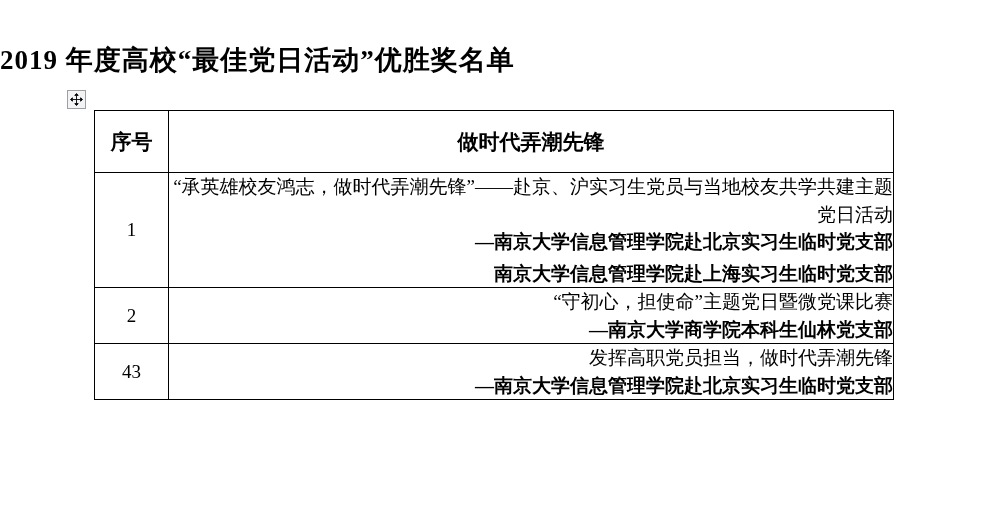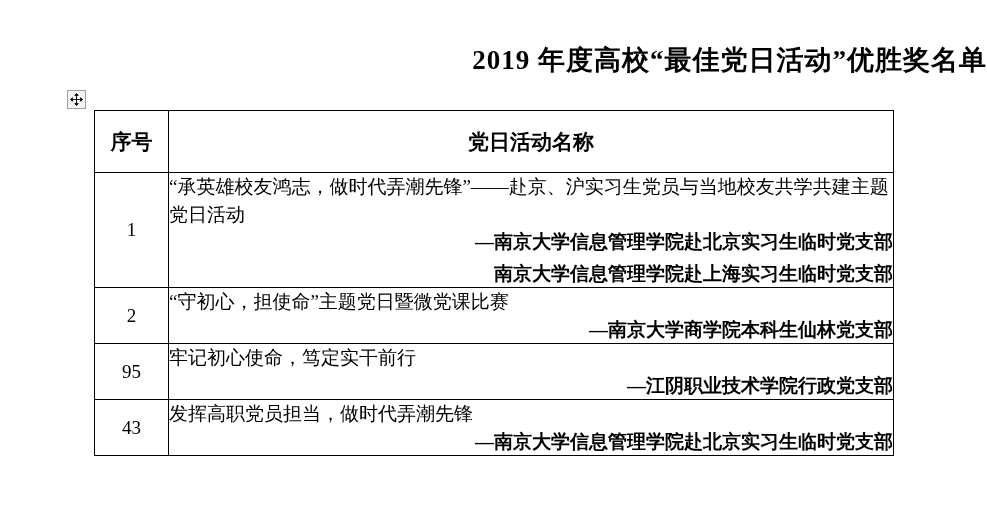--- a/index.html
+++ b/index.html
@@ -14,21 +14,21 @@
     color: #000000;
     overflow: hidden;
     position: relative;
   }
   .page {
     position: relative;
     width: 987px;
     height: 521px;
   }
   .doc-title {
-    text-align: right;
+    text-align: left;
     font-size: 27px;
     font-weight: bold;
     letter-spacing: 1px;
     padding-top: 44px;
     line-height: 1.2;
     font-family: "Liberation Serif", "DejaVu Serif", serif;
   }
   .move-handle {
     position: absolute;
     left: 67px;
@@ -75,21 +75,21 @@
     font-size: 19px;
     font-family: "Liberation Serif", "DejaVu Serif", serif;
   }
   .name-cell {
     padding: 8px 12px 8px 10px;
     font-size: 19px;
     line-height: 1.45;
     font-family: "Liberation Serif", "DejaVu Serif", serif;
   }
   .activity-title {
-    text-align: left;
+    text-align: right;
   }
   .unit {
     text-align: right;
     white-space: nowrap;
     font-weight: bold;
   }
   .unit + .unit { margin-top: 4px; }
 </style>
 </head>
 <body>
@@ -106,47 +106,40 @@
 
   <div class="table-wrap">
     <table class="doc-table">
       <colgroup>
         <col class="c-num">
         <col class="c-name">
       </colgroup>
       <tbody>
         <tr>
           <td class="th-cell">序号</td>
-          <td class="th-cell">党日活动名称</td>
+          <td class="th-cell">做时代弄潮先锋</td>
         </tr>
 
         <tr>
           <td class="num-cell">1</td>
           <td class="name-cell">
             <div class="activity-title">“承英雄校友鸿志，做时代弄潮先锋”——赴京、沪实习生党员与当地校友共学共建主题党日活动</div>
             <div class="unit">—南京大学信息管理学院赴北京实习生临时党支部</div>
             <div class="unit">南京大学信息管理学院赴上海实习生临时党支部</div>
           </td>
         </tr>
 
         <tr>
           <td class="num-cell">2</td>
           <td class="name-cell">
             <div class="activity-title">“守初心，担使命”主题党日暨微党课比赛</div>
             <div class="unit">—南京大学商学院本科生仙林党支部</div>
           </td>
         </tr>
 
-        <tr>
-          <td class="num-cell">95</td>
-          <td class="name-cell">
-            <div class="activity-title">牢记初心使命，笃定实干前行</div>
-            <div class="unit">—江阴职业技术学院行政党支部</div>
-          </td>
-        </tr>
 
         <tr>
           <td class="num-cell">43</td>
           <td class="name-cell">
             <div class="activity-title">发挥高职党员担当，做时代弄潮先锋</div>
             <div class="unit">—南京大学信息管理学院赴北京实习生临时党支部</div>
           </td>
         </tr>
       </tbody>
     </table>

